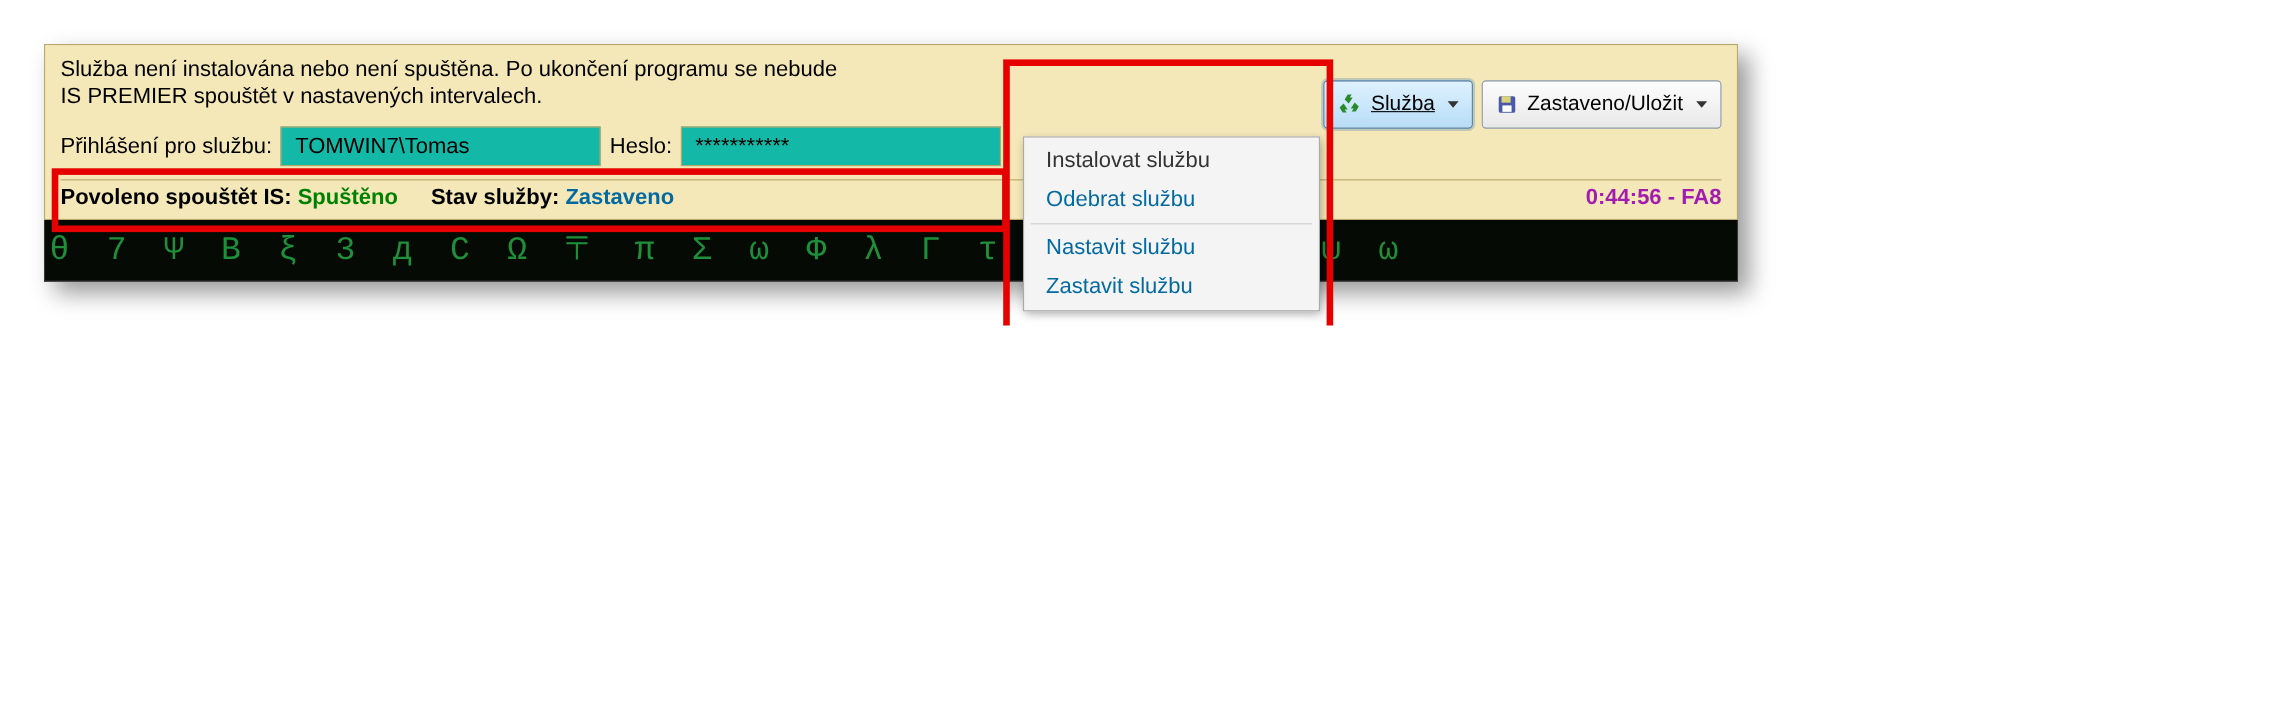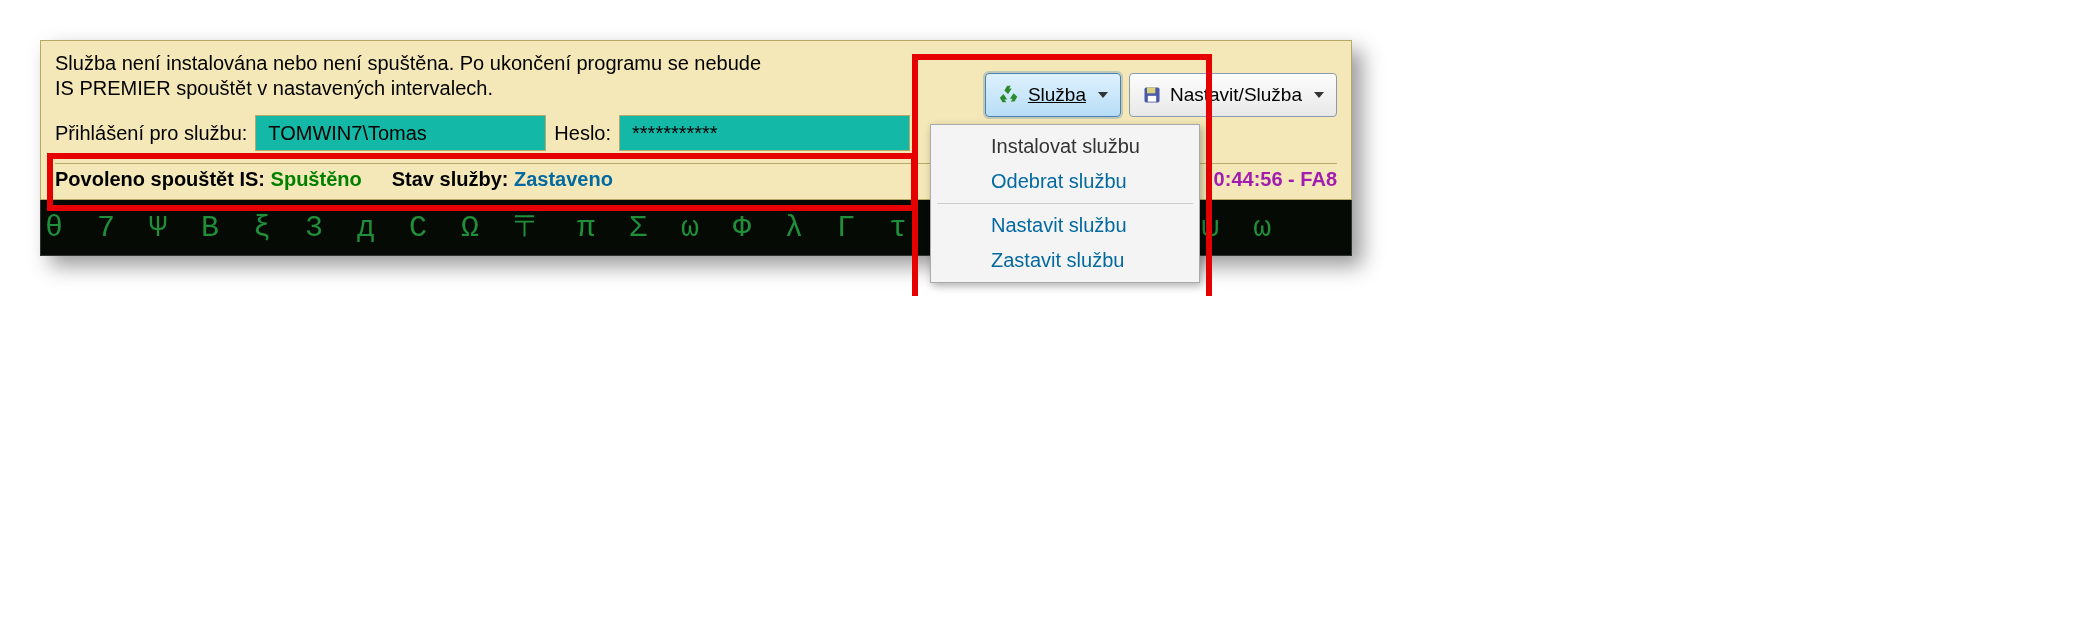--- a/index.html
+++ b/index.html
@@ -5,21 +5,21 @@
   * { box-sizing: border-box; }
   body {
     margin: 0;
     padding: 40px;
     font-family: "Segoe UI", Tahoma, Arial, sans-serif;
     font-size: 20px;
     background: #fff;
   }
   .shadow-wrap {
     position: relative;
-    width: 1312px;
+    width: 1540px;
     box-shadow: 10px 10px 20px rgba(0,0,0,0.4);
   }
   .panel {
     background: #f4e8b8;
     border: 1px solid #b8a86a;
     padding: 10px 14px 6px 14px;
     position: relative;
   }
   .top-row {
     display: flex;
@@ -133,21 +133,20 @@
     border: 1px solid #aaa;
     box-shadow: 2px 3px 8px rgba(0,0,0,0.3);
     z-index: 10;
     padding: 4px 0;
   }
   .dropdown-menu .item {
     padding: 6px 20px;
     font-size: 20px;
     color: #333;
     cursor: pointer;
-    margin-left: 40px;
   }
   .dropdown-menu .item.disabled {
     color: #0369a1;
     cursor: default;
   }
   .dropdown-menu .sep {
     height: 1px;
     background: #ccc;
     margin: 4px 6px;
   }
@@ -183,21 +182,21 @@
         <span class="caret"></span>
       </div>
       <div class="btn">
         <span class="icon-save">
           <svg viewBox="0 0 24 24">
               <rect x="3" y="3" width="18" height="18" rx="2" fill="#4a5aa8"></rect>
               <rect x="6" y="3" width="10" height="7" fill="#dcd27a"></rect>
               <rect x="7" y="13" width="10" height="7" fill="#fff"></rect>
             </svg>
         </span>
-        <span>Nastavit/Služba</span>
+        <span>Zastaveno/Uložit</span>
         <span class="caret"></span>
       </div>
     </div>
 
     <div class="login-row">
       <span>Přihlášení pro službu:</span>
       <div class="field">
         <input type="text" value="TOMWIN7\Tomas" style="">
       </div>
       <span>Heslo:</span>

